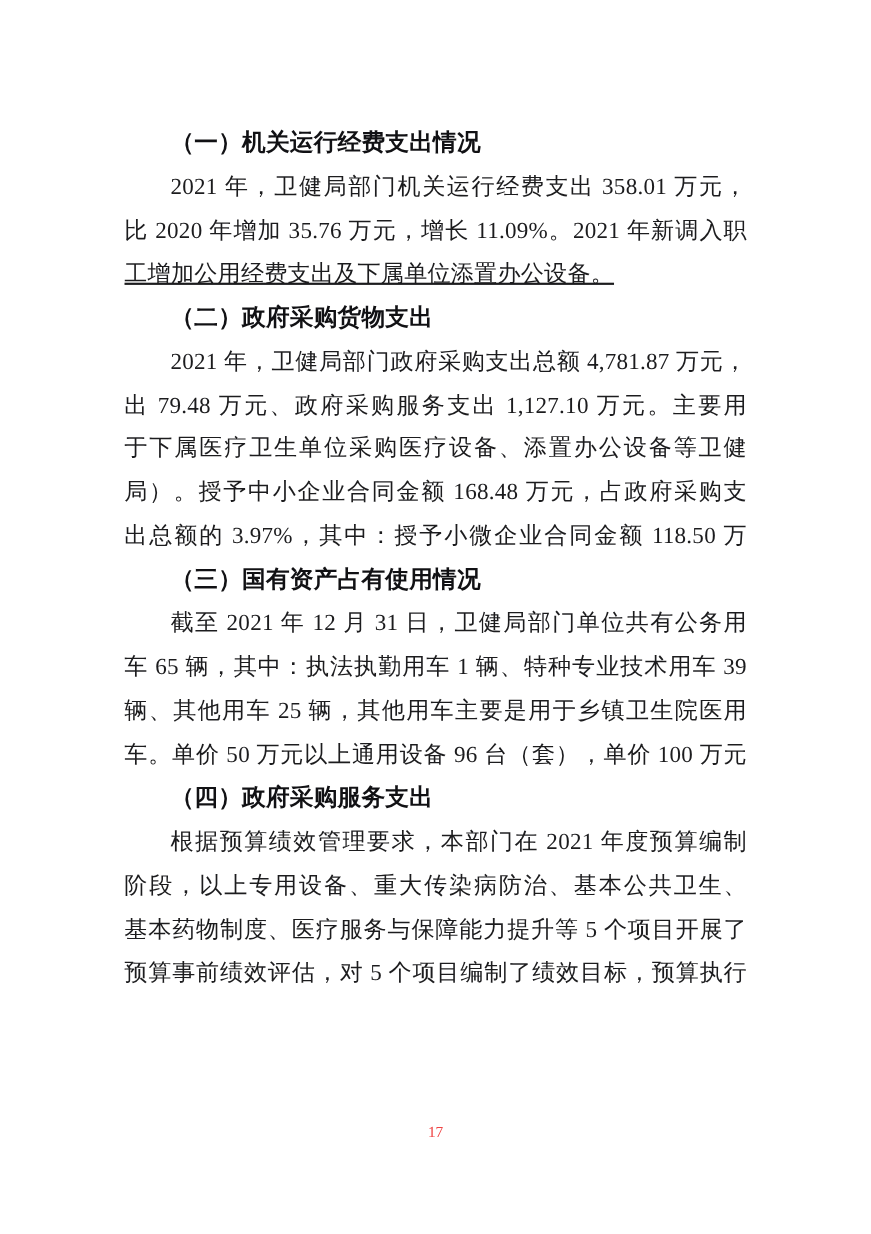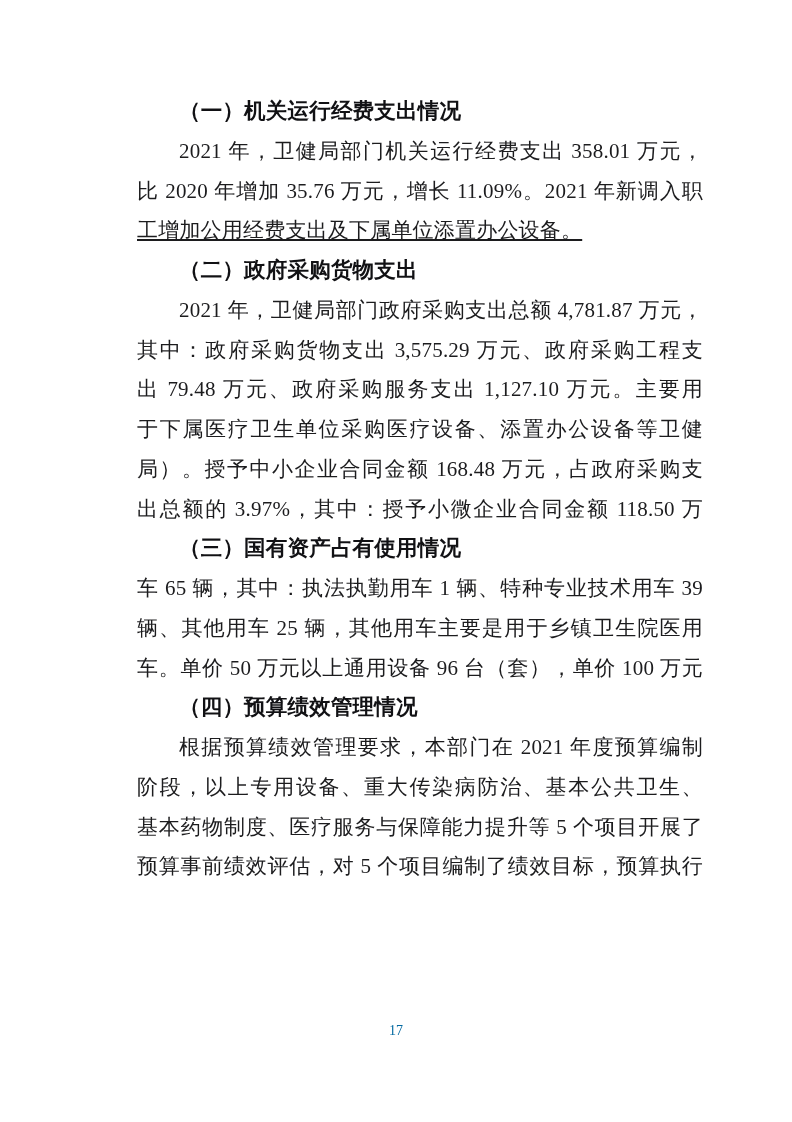--- a/index.html
+++ b/index.html
@@ -17,25 +17,24 @@
   .page {
     position: absolute;
     left: 0; top: 0;
     width: 792px;
     height: 1122px;
     background: #ffffff;
   }
   .content {
     position: absolute;
     left: 113px;
-    top: 92px;
+    top: 110px;
     width: 566px;
     color: #1c1c1e;
     font-size: 21px;
-    margin-left: 24px;
   }
   .tline {
     display: block;
     height: 39.75px;
     line-height: 39.75px;
     overflow: hidden;
     text-align: justify;
     letter-spacing: 0.2px;
   }
   .tline.fill {
@@ -56,44 +55,44 @@
     text-align-last: left;
   }
   .page-number {
     position: absolute;
     left: 0;
     top: 1022px;
     width: 792px;
     text-align: center;
     font-size: 14px;
     line-height: 18px;
-    color: #0369a1;
+    color: #ef4444;
     font-family: "Liberation Serif", "DejaVu Serif", serif;
   }
 </style>
 </head>
 <body>
 
 <div class="page">
   <main class="content" id="doc">
       <div class="tline heading ind">（一）机关运行经费支出情况</div>
       <div class="tline fill ind">2021 年，卫健局部门机关运行经费支出 358.01 万元，</div>
       <div class="tline fill">比 2020 年增加 35.76 万元，增长 11.09%。2021 年新调入职</div>
       <div class="tline end">工增加公用经费支出及下属单位添置办公设备。</div>
       <div class="tline heading ind">（二）政府采购货物支出</div>
       <div class="tline fill ind">2021 年，卫健局部门政府采购支出总额 4,781.87 万元，</div>
-      <div class="tline fill">其中：政府采购货物支出 3,575.29 万元、政府采购工程支</div>
       <div class="tline fill">出 79.48 万元、政府采购服务支出 1,127.10 万元。主要用</div>
       <div class="tline fill">于下属医疗卫生单位采购医疗设备、添置办公设备等卫健</div>
       <div class="tline fill">局）。授予中小企业合同金额 168.48 万元，占政府采购支</div>
       <div class="tline fill">出总额的 3.97%，其中：授予小微企业合同金额 118.50 万元，</div>
       <div class="tline heading ind">（三）国有资产占有使用情况</div>
+      <div class="tline fill ind">截至 2021 年 12 月 31 日，卫健局部门单位共有公务用</div>
       <div class="tline fill">车 65 辆，其中：执法执勤用车 1 辆、特种专业技术用车 39</div>
       <div class="tline fill">辆、其他用车 25 辆，其他用车主要是用于乡镇卫生院医用</div>
       <div class="tline fill">车。单价 50 万元以上通用设备 96 台（套），单价 100 万元</div>
-      <div class="tline heading ind">（四）预算绩效管理情况</div>
+      <div class="tline heading ind">（四）政府采购服务支出</div>
       <div class="tline fill ind">根据预算绩效管理要求，本部门在 2021 年度预算编制</div>
       <div class="tline fill">阶段，以上专用设备、重大传染病防治、基本公共卫生、</div>
       <div class="tline fill">基本药物制度、医疗服务与保障能力提升等 5 个项目开展了</div>
       <div class="tline fill">预算事前绩效评估，对 5 个项目编制了绩效目标，预算执行</div>
     </main>
   <div class="page-number">17</div>
 </div>
 
 </body></html>

